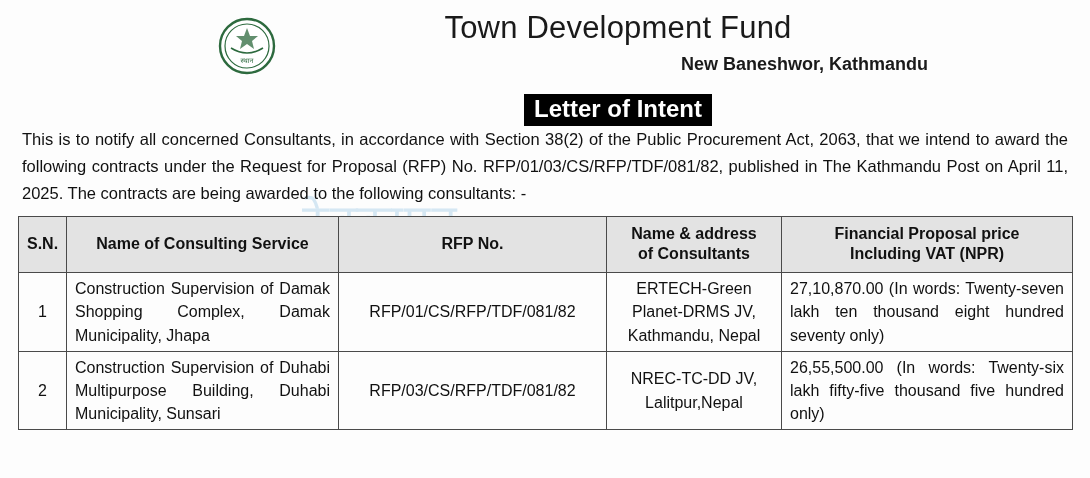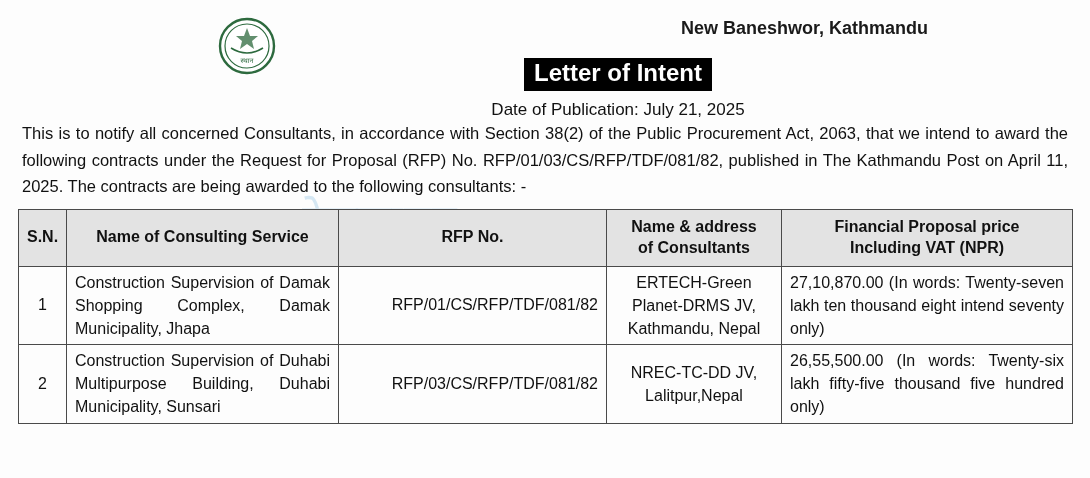--- a/index.html
+++ b/index.html
@@ -137,21 +137,21 @@
   .col-price { width: 291px; }
 
   td.c-sn { text-align: center; font-size: 16px; }
   td.c-name {
     text-align: justify;
     text-align-last: left;
     line-height: 1.45;
     padding-left: 10px;
     padding-right: 10px;
   }
-  td.c-rfp { text-align: right; }
+  td.c-rfp { text-align: center; }
   td.c-cons { text-align: center; line-height: 1.45; }
   td.c-price { text-align: justify; text-align-last: left; line-height: 1.45; }
 </style>
 </head>
 <body>
 
 <div class="page">
 
   <div class="watermark">ठेक्कापत्र</div>
 
@@ -160,25 +160,25 @@
       <circle cx="32" cy="32" r="27" fill="#ffffff" stroke="#2d6a3e" stroke-width="2.4"></circle>
       <circle cx="32" cy="32" r="22" fill="#ffffff" stroke="#2d6a3e" stroke-width="1.2"></circle>
       <path d="M32 14 L35 22 L43 22 L37 27 L39 35 L32 30 L25 35 L27 27 L21 22 L29 22 Z" fill="#2d6a3e" opacity="0.75"></path>
       <path d="M16 34 Q32 44 48 34" stroke="#2d6a3e" stroke-width="1.6" fill="none"></path>
       <text x="32" y="49" font-size="7" text-anchor="middle" fill="#2d6a3e" font-family="DejaVu Sans, sans-serif">स्थान</text>
     </svg>
   </div>
 
   <div class="header">
     <div class="header-text">
+      <div class="org-title">Town Development Fund</div>
       <div class="org-address">New Baneshwor, Kathmandu</div>
       <div class="loi-wrap">
         <span class="loi-title">Letter of Intent</span>
       </div>
-      <div class="pub-date">Date of Publication: July 21, 2025</div>
     </div>
   </div>
 
   <div class="body-para">This is to notify all concerned Consultants, in accordance with Section 38(2) of the Public Procurement Act, 2063, that we intend to award the following contracts under the Request for Proposal (RFP) No. RFP/01/03/CS/RFP/TDF/081/82, published in The Kathmandu Post on April 11, 2025. The contracts are being awarded to the following consultants: -</div>
 
   <table class="loi-table">
     <colgroup>
       <col class="col-sn">
       <col class="col-name">
       <col class="col-rfp">
@@ -199,21 +199,21 @@
           <div>Including VAT (NPR)</div>
         </th>
       </tr>
     </thead>
     <tbody>
       <tr>
         <td class="c-sn">1</td>
         <td class="c-name">Construction Supervision of Damak Shopping Complex, Damak Municipality, Jhapa</td>
         <td class="c-rfp">RFP/01/CS/RFP/TDF/081/82</td>
         <td class="c-cons">ERTECH-Green Planet-DRMS JV, Kathmandu, Nepal</td>
-        <td class="c-price">27,10,870.00 (In words: Twenty-seven lakh ten thousand eight intend seventy only)</td>
+        <td class="c-price">27,10,870.00 (In words: Twenty-seven lakh ten thousand eight hundred seventy only)</td>
       </tr>
       <tr>
         <td class="c-sn">2</td>
         <td class="c-name">Construction Supervision of Duhabi Multipurpose Building, Duhabi Municipality, Sunsari</td>
         <td class="c-rfp">RFP/03/CS/RFP/TDF/081/82</td>
         <td class="c-cons">NREC-TC-DD JV, Lalitpur,Nepal</td>
         <td class="c-price">26,55,500.00 (In words: Twenty-six lakh fifty-five thousand five hundred only)</td>
       </tr>
     </tbody>
   </table>

